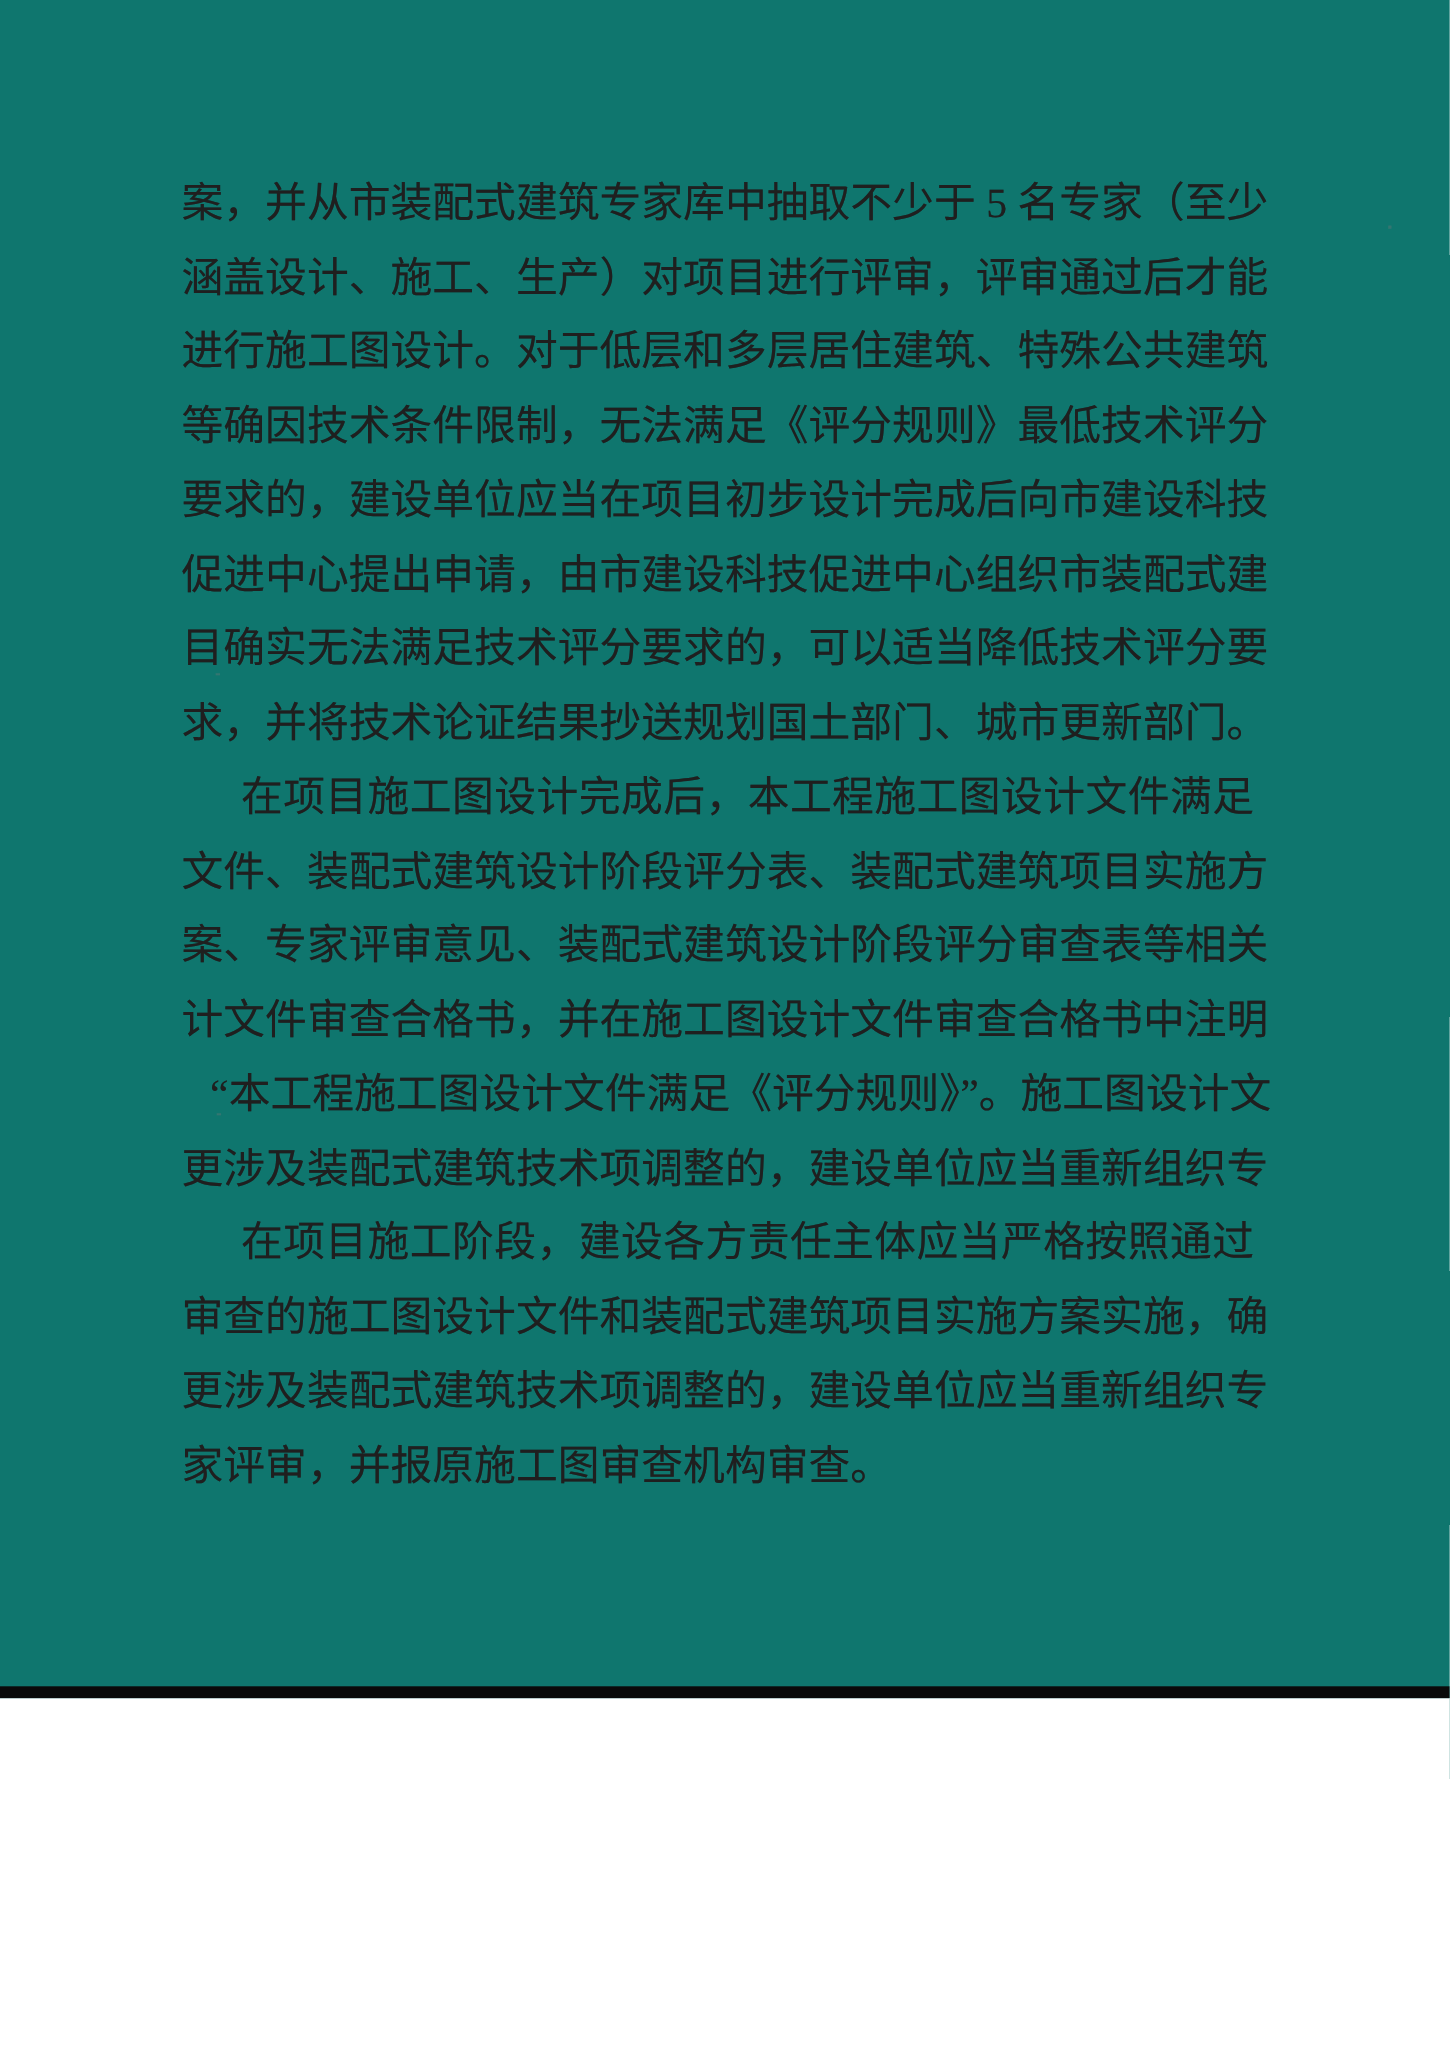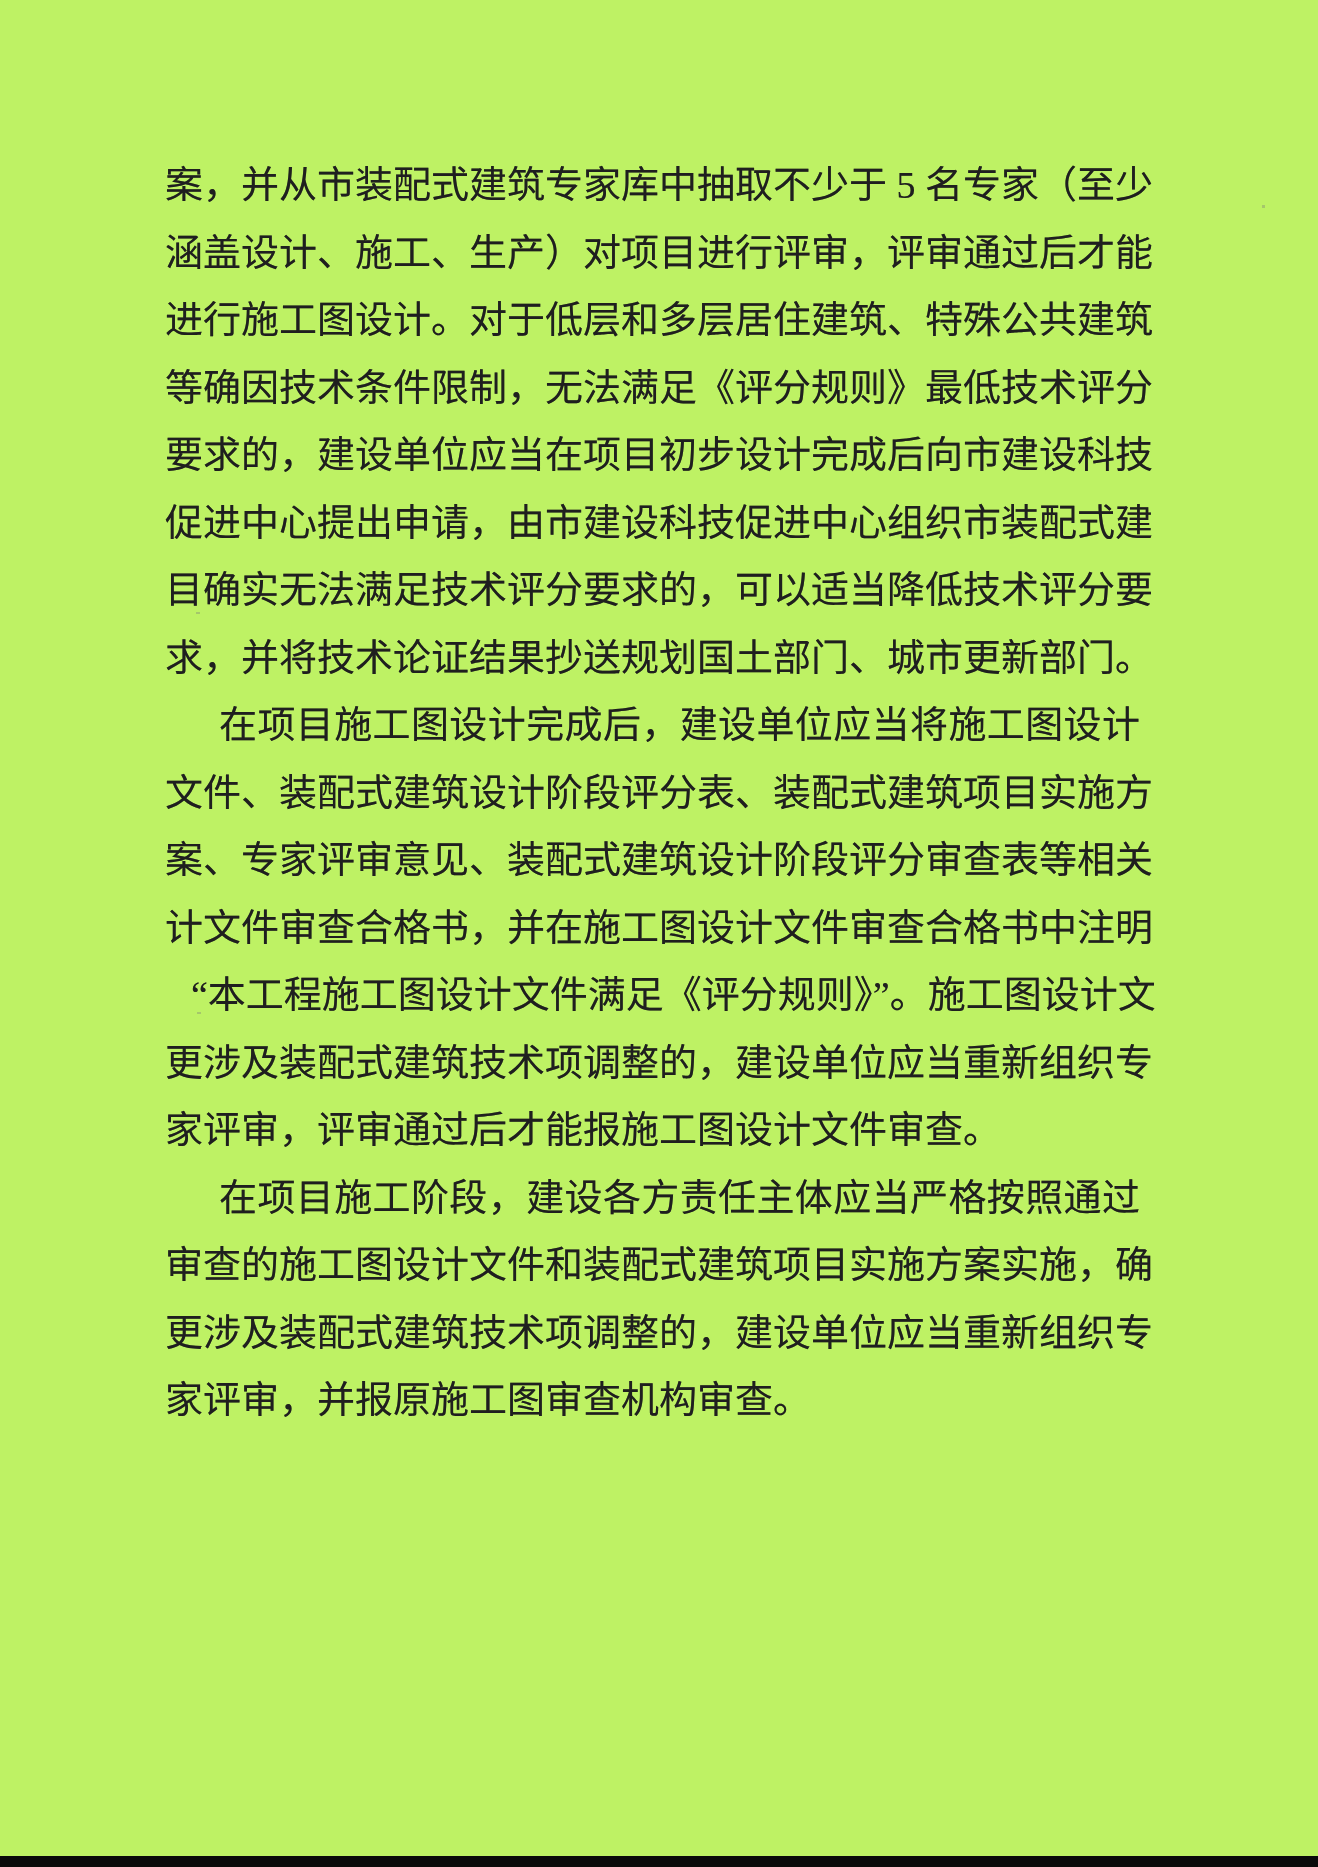--- a/index.html
+++ b/index.html
@@ -3,22 +3,22 @@
 <meta charset="utf-8">
 <style>
   html, body {
     margin: 0;
     padding: 0;
     background: #ffffff;
   }
   .page {
     position: relative;
     width: 1318px;
-    height: 1867px;
-    background: #bef264;
+    height: 1544px;
+    background: #0f766e;
     overflow: hidden;
     font-family: "Liberation Serif", "DejaVu Serif", serif;
   }
   .text-block {
     position: absolute;
     left: 165px;
     top: 152px;
     width: 975px;
     color: #1f1f1f;
     font-size: 38px;
@@ -76,27 +76,26 @@
       <div class="line">涵盖设计、施工、生产）对项目进行评审，评审通过后才能</div>
       <div class="line">进行施工图设计。对于低层和多层居住建筑、特殊公共建筑</div>
       <div class="line">等确因技术条件限制，无法满足《评分规则》最低技术评分</div>
       <div class="line">要求的，建设单位应当在项目初步设计完成后向市建设科技</div>
       <div class="line">促进中心提出申请，由市建设科技促进中心组织市装配式建</div>
       <div class="line">目确实无法满足技术评分要求的，可以适当降低技术评分要</div>
       <div class="line">求，并将技术论证结果抄送规划国土部门、城市更新部门。</div>
     </div>
 
     <div class="para">
-      <div class="line indent">在项目施工图设计完成后，建设单位应当将施工图设计</div>
+      <div class="line indent">在项目施工图设计完成后，本工程施工图设计文件满足</div>
       <div class="line">文件、装配式建筑设计阶段评分表、装配式建筑项目实施方</div>
       <div class="line">案、专家评审意见、装配式建筑设计阶段评分审查表等相关</div>
       <div class="line">计文件审查合格书，并在施工图设计文件审查合格书中注明</div>
       <div class="line qindent">“本工程施工图设计文件满足《评分规则》”。施工图设计文</div>
       <div class="line">更涉及装配式建筑技术项调整的，建设单位应当重新组织专</div>
-      <div class="line end">家评审，评审通过后才能报施工图设计文件审查。</div>
     </div>
 
     <div class="para">
       <div class="line indent">在项目施工阶段，建设各方责任主体应当严格按照通过</div>
       <div class="line">审查的施工图设计文件和装配式建筑项目实施方案实施，确</div>
       <div class="line">更涉及装配式建筑技术项调整的，建设单位应当重新组织专</div>
       <div class="line end">家评审，并报原施工图审查机构审查。</div>
     </div>
 
   </div>

